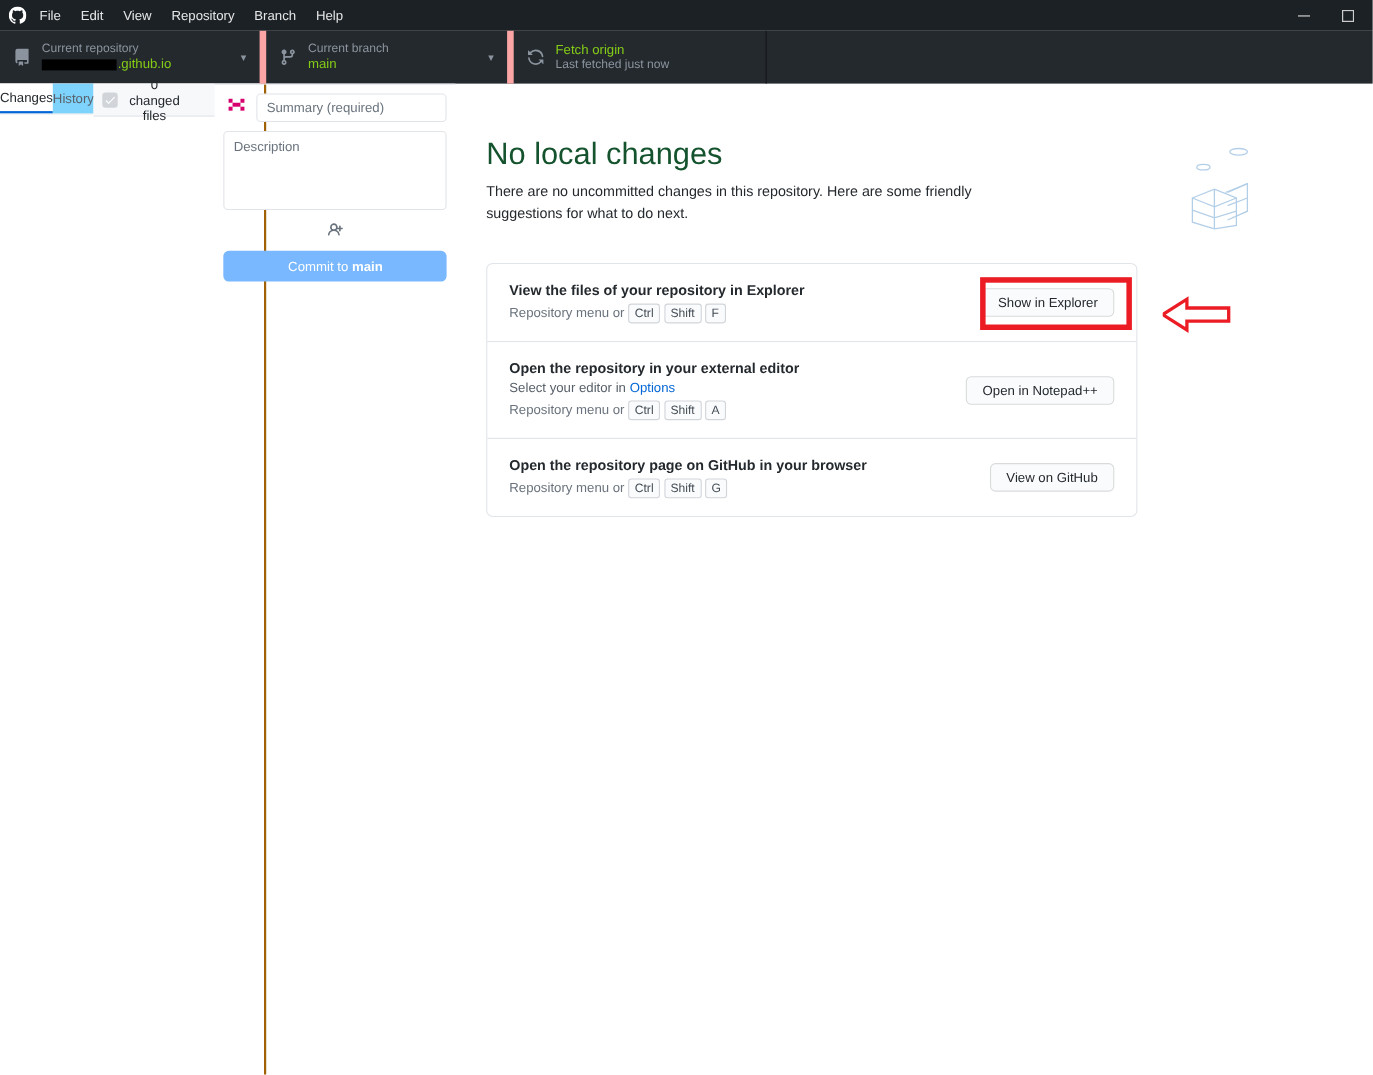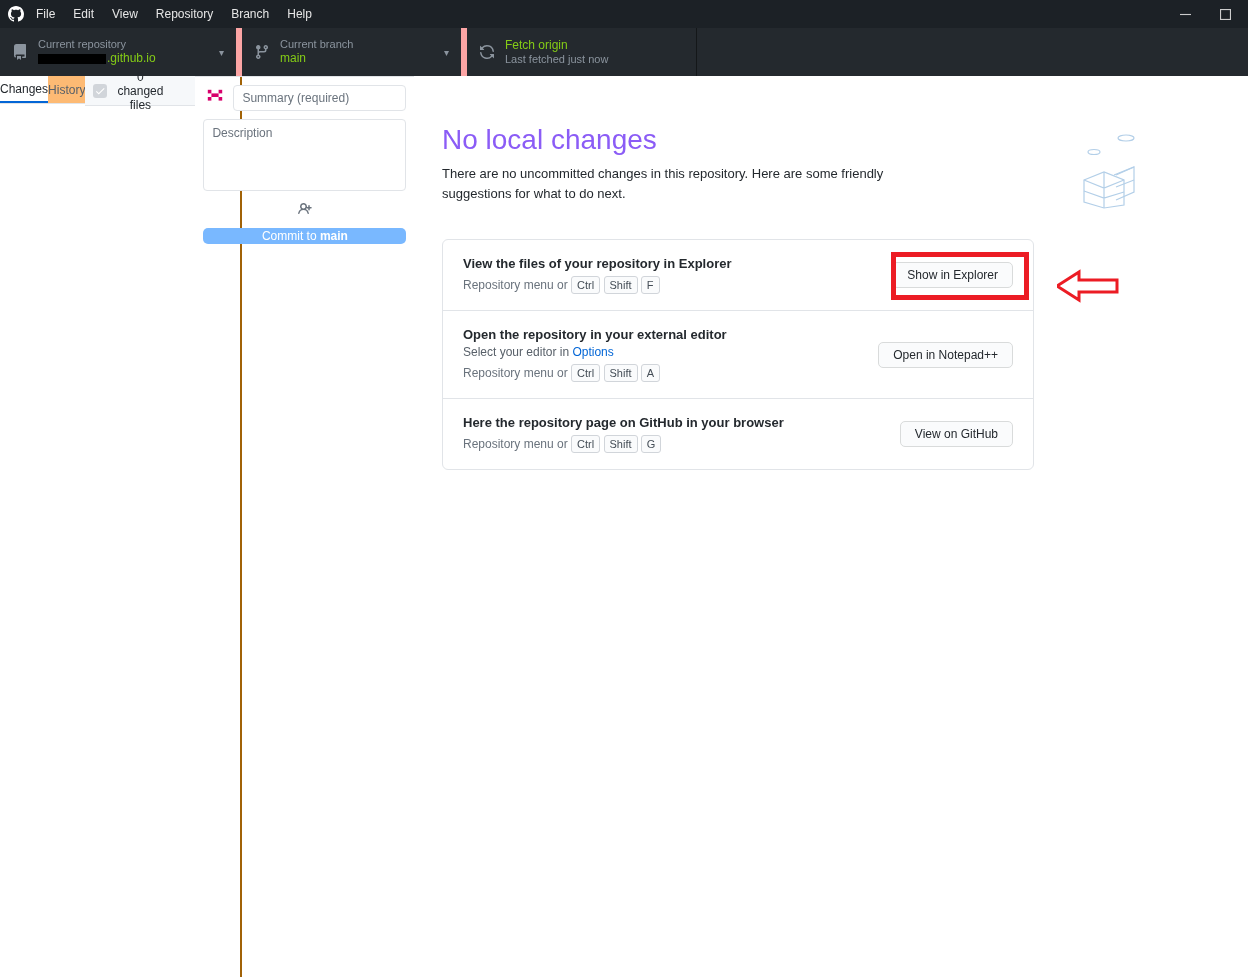--- a/index.html
+++ b/index.html
@@ -58,21 +58,21 @@
   display: flex;
   flex-direction: row;
   background: #fff;
 }
 .tabs { display: flex; height: 28px; border-bottom: 1px solid #e1e4e8; }
 .tab {
   flex: 1; display: flex; align-items:center; justify-content:center;
   font-size: 12px; color: #586069; cursor: pointer; background:#fff;
 }
 .tab.active { color:#24292e; border-bottom: 2px solid #0366d6; background:#fff; font-weight:400; }
-.tab.inactive { background:#fdba74; }
+.tab.inactive { background:#7dd3fc; }
 .changed-bar {
   height: 30px;
   background: #f6f8fa;
   border-bottom: 1px solid #e1e4e8;
   display: flex; align-items: center;
   padding: 0 8px;
   font-size: 12px;
   color: #24292e;
 }
 .chk { width:14px; height:14px; background:#d1d5da; border-radius:3px; margin-right:10px; display:flex; align-items:center; justify-content:center; }
@@ -96,29 +96,29 @@
   padding: 0 8px; font-size:12px; color:#24292e; outline:none;
 }
 .text-input::placeholder { color:#6a737d; }
 .desc-input {
   width:100%; height:72px; border:1px solid #e1e4e8; border-radius:4px;
   padding:6px 8px; font-size:12px; resize:none; outline:none; font-family:inherit;
 }
 .desc-input::placeholder { color:#6a737d; }
 .coauthor { color:#6a737d; font-size:14px; cursor:pointer; padding:2px 0 0 2px; }
 .commit-btn {
-  width:100%; height:16px; border:none; border-radius:5px;
+  width:100%; height:28px; border:none; border-radius:5px;
   background:#79b8ff; color:#fff; font-size:12px; cursor:pointer;
 }
 .commit-btn b { font-weight:600; }
 
 .main { flex:1; padding: 48px 0 0 0; overflow:auto; position:relative; }
 .content { width: 592px; margin-left: 200px; }
 .heading-wrap { position:relative; }
-h1 { font-size: 28px; font-weight: 300; color:#8b5cf6; margin-bottom: 8px; }
+h1 { font-size: 28px; font-weight: 300; color:#14532d; margin-bottom: 8px; }
 .subhead { font-size: 13px; color:#24292e; line-height:1.5; max-width:480px; }
 .illustration { position:absolute; top:6px; right:-110px; width:70px; height:80px; }
 .illustration svg { width:100%; height:100%; }
 
 .card-list { margin-top: 36px; border:1px solid #e1e4e8; border-radius:6px; }
 .card {
   padding: 16px 20px;
   border-bottom: 1px solid #e1e4e8;
   display:flex; align-items:center; justify-content:space-between;
   position:relative;
@@ -286,21 +286,21 @@
           <div class="card-left">
             <span class="card-title">Open the repository in your external editor</span>
             <span class="card-sub"><span>Select your editor in </span><a href="#">Options</a></span>
             <span class="card-hint"><span>Repository menu or </span> <kbd>Ctrl</kbd> <kbd>Shift</kbd> <kbd>A</kbd></span>
           </div>
           <button class="card-btn">Open in Notepad++</button>
         </div>
 
         <div class="card">
           <div class="card-left">
-            <span class="card-title">Here the repository page on GitHub in your browser</span>
+            <span class="card-title">Open the repository page on GitHub in your browser</span>
             <span class="card-hint"><span>Repository menu or </span> <kbd>Ctrl</kbd> <kbd>Shift</kbd> <kbd>G</kbd></span>
           </div>
           <button class="card-btn">View on GitHub</button>
         </div>
       </div>
     </div>
   </div>
 </div>
 
 </body></html>

